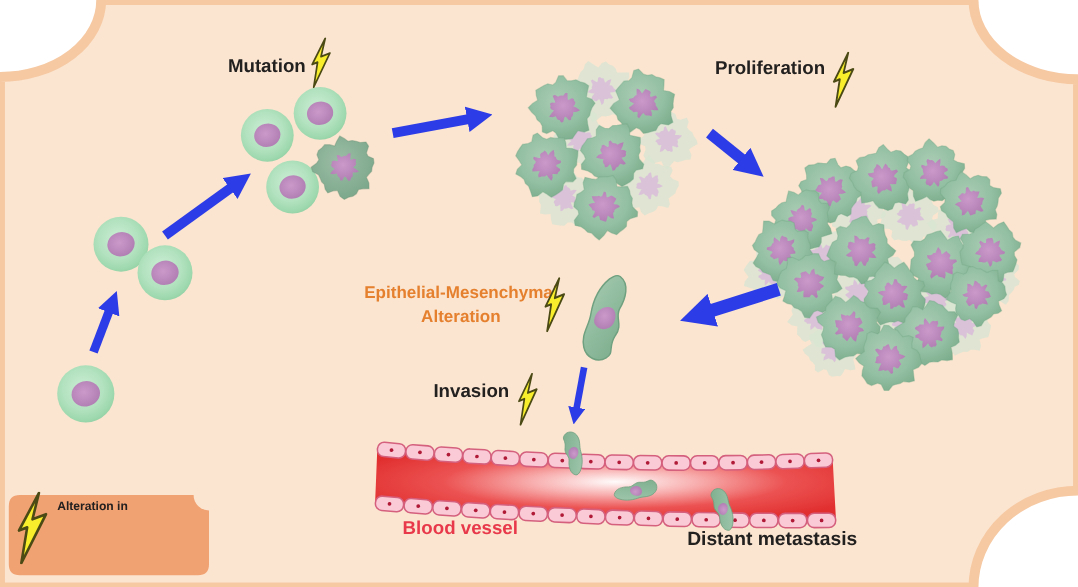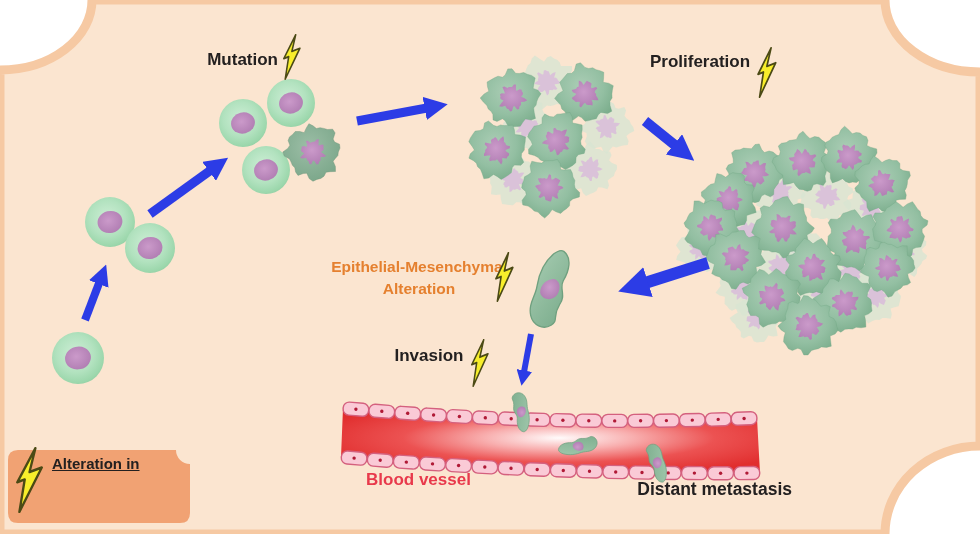--- a/index.html
+++ b/index.html
@@ -7,21 +7,21 @@
     position:relative;width:980px;height:534px;overflow:hidden;background:#ffffff;
     font-family:"Liberation Sans",sans-serif;
   }
   #scene{position:absolute;left:0;top:0;}
   .lbl{
     position:absolute;font-weight:bold;color:var(--text-dark,#232020);
     font-size:17px;line-height:1.2;white-space:nowrap;
   }
   .lbl.emt{color:var(--emt,#E5802F);font-size:15.5px;line-height:1.42;white-space:normal;}
   .lbl.red{color:var(--red,#E8394B);font-size:17px;}
-  .lbl.legend{font-size:15px;line-height:1.33;white-space:normal;text-decoration:underline;}
+  .lbl.legend{font-size:11px;line-height:1.33;white-space:normal;}
   .bolt{position:absolute;}
   .bolt svg{width:100%;height:100%;display:block;}
 </style>
 </head>
 <body>
 
 <div class="canvas">
 
   <svg id="scene" width="980" height="534" viewBox="0 0 980 534">
     <defs>
@@ -329,30 +329,30 @@
   <div class="lbl emt" style="left:331px;top:256px;width:176px;text-align:center">
     <span>Epithelial-Mesenchymal</span><br>
     <span>Alteration</span>
   </div>
   <span class="bolt" style="left:493px;top:252px;width:22px;height:50px">
       <svg viewBox="0 0 30 58" preserveAspectRatio="none">
         <path d="M21,1 L4,31 L11,28.5 L6,57 L27,18 L15.5,22 Z" fill="#F8EE2B" stroke="#4B4A15" stroke-width="2.2" stroke-linejoin="round"></path>
       </svg>
     </span>
 
-  <div class="lbl" style="left:394px;top:346px;width:70px;text-align:center">Invasion</div>
+  <div class="lbl" style="left:394px;top:346px;width:70px;text-align:left">Invasion</div>
   <span class="bolt" style="left:469px;top:339px;width:21px;height:48px">
       <svg viewBox="0 0 30 58" preserveAspectRatio="none">
         <path d="M21,1 L4,31 L11,28.5 L6,57 L27,18 L15.5,22 Z" fill="#F8EE2B" stroke="#4B4A15" stroke-width="2.2" stroke-linejoin="round"></path>
       </svg>
     </span>
 
   <div class="lbl red" style="left:366px;top:470px">Blood vessel</div>
 
-  <div class="lbl" style="left:612px;top:479px;width:180px;text-align:right;font-size:17.5px">Distant metastasis</div>
+  <div class="lbl" style="left:612px;top:479px;width:180px;text-align:center;font-size:17.5px">Distant metastasis</div>
 
   <span class="bolt" style="left:13px;top:447px;width:32px;height:66px">
       <svg viewBox="0 0 30 58" preserveAspectRatio="none">
         <path d="M21,1 L4,31 L11,28.5 L6,57 L27,18 L15.5,22 Z" fill="#F8EE2B" stroke="#4B4A15" stroke-width="2.2" stroke-linejoin="round"></path>
       </svg>
     </span>
   <div class="lbl legend" style="left:52px;top:454px;width:140px">
     <span>Alteration in</span><br>
   </div>
 

